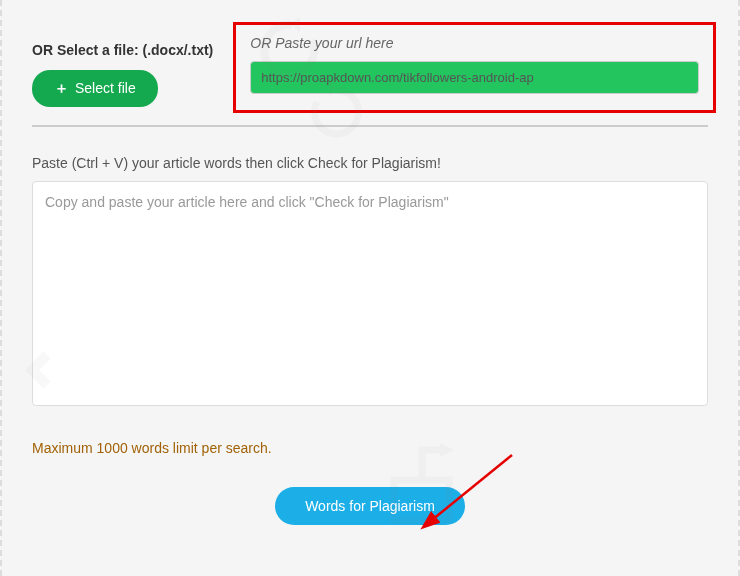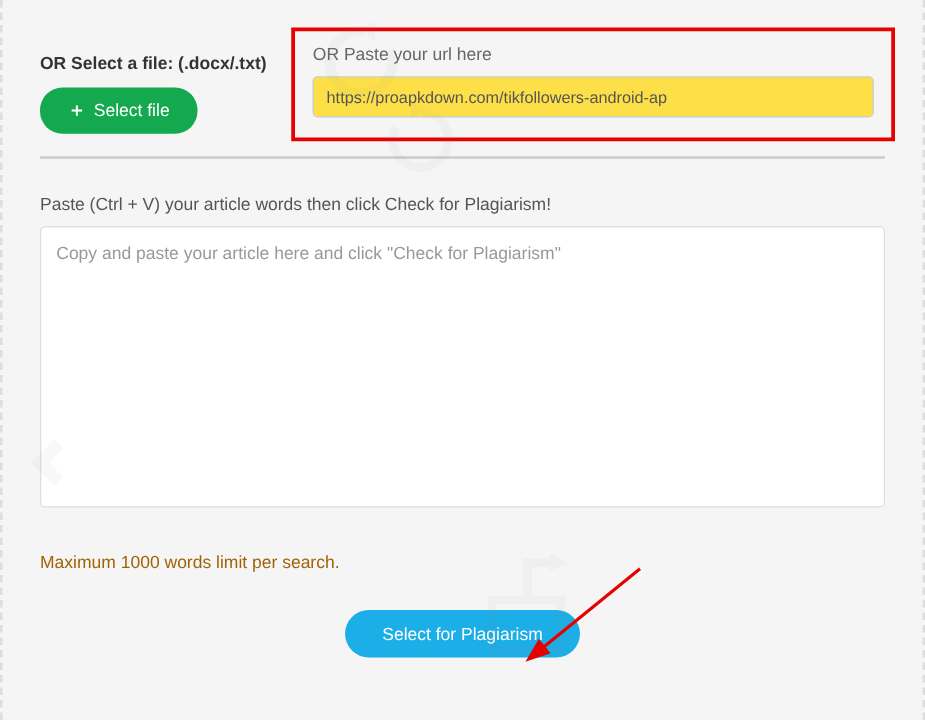--- a/index.html
+++ b/index.html
@@ -53,29 +53,30 @@
       flex: 1;
       border: 3px solid #e60000;
       padding: 10px 14px 16px 14px;
       margin-top: -8px;
       margin-right: -8px;
     }
     .url-label {
       font-size: 14px;
       color: #666;
       margin-bottom: 10px;
+      font-style: italic;
     }
     .url-input {
       width: 100%;
       padding: 8px 10px;
       border: 1px solid #ccc;
       border-radius: 4px;
       font-size: 13px;
       color: #555;
-      background: #fde047;
+      background: #22c55e;
     }
     .divider {
       border: none;
       border-top: 2px solid #ccc;
       margin: 12px 0 28px 0;
     }
     .paste-label {
       font-size: 14px;
       color: #555;
       margin-bottom: 10px;
@@ -168,21 +169,21 @@
   <hr class="divider">
 
   <div class="paste-label">Paste (Ctrl + V) your article words then click Check for Plagiarism!</div>
   <textarea class="article-textarea" placeholder="Copy and paste your article here and click &quot;Check for Plagiarism&quot;" style=""></textarea>
 
   <div class="stats">
     <div>Maximum 1000 words limit per search.</div>
   </div>
 
   <div class="check-btn-wrap">
-    <button class="check-btn">Select for Plagiarism</button>
+    <button class="check-btn">Words for Plagiarism</button>
   </div>
 
   <svg class="arrow-svg" width="110" height="90">
     <defs>
       <marker id="ah" markerWidth="10" markerHeight="10" refX="2" refY="3" orient="auto">
         <path d="M0,0 L0,6 L8,3 Z" fill="#e60000"></path>
       </marker>
     </defs>
     <line x1="95" y1="5" x2="15" y2="70" stroke="#e60000" stroke-width="2.5" marker-end="url(#ah)"></line>
   </svg>

